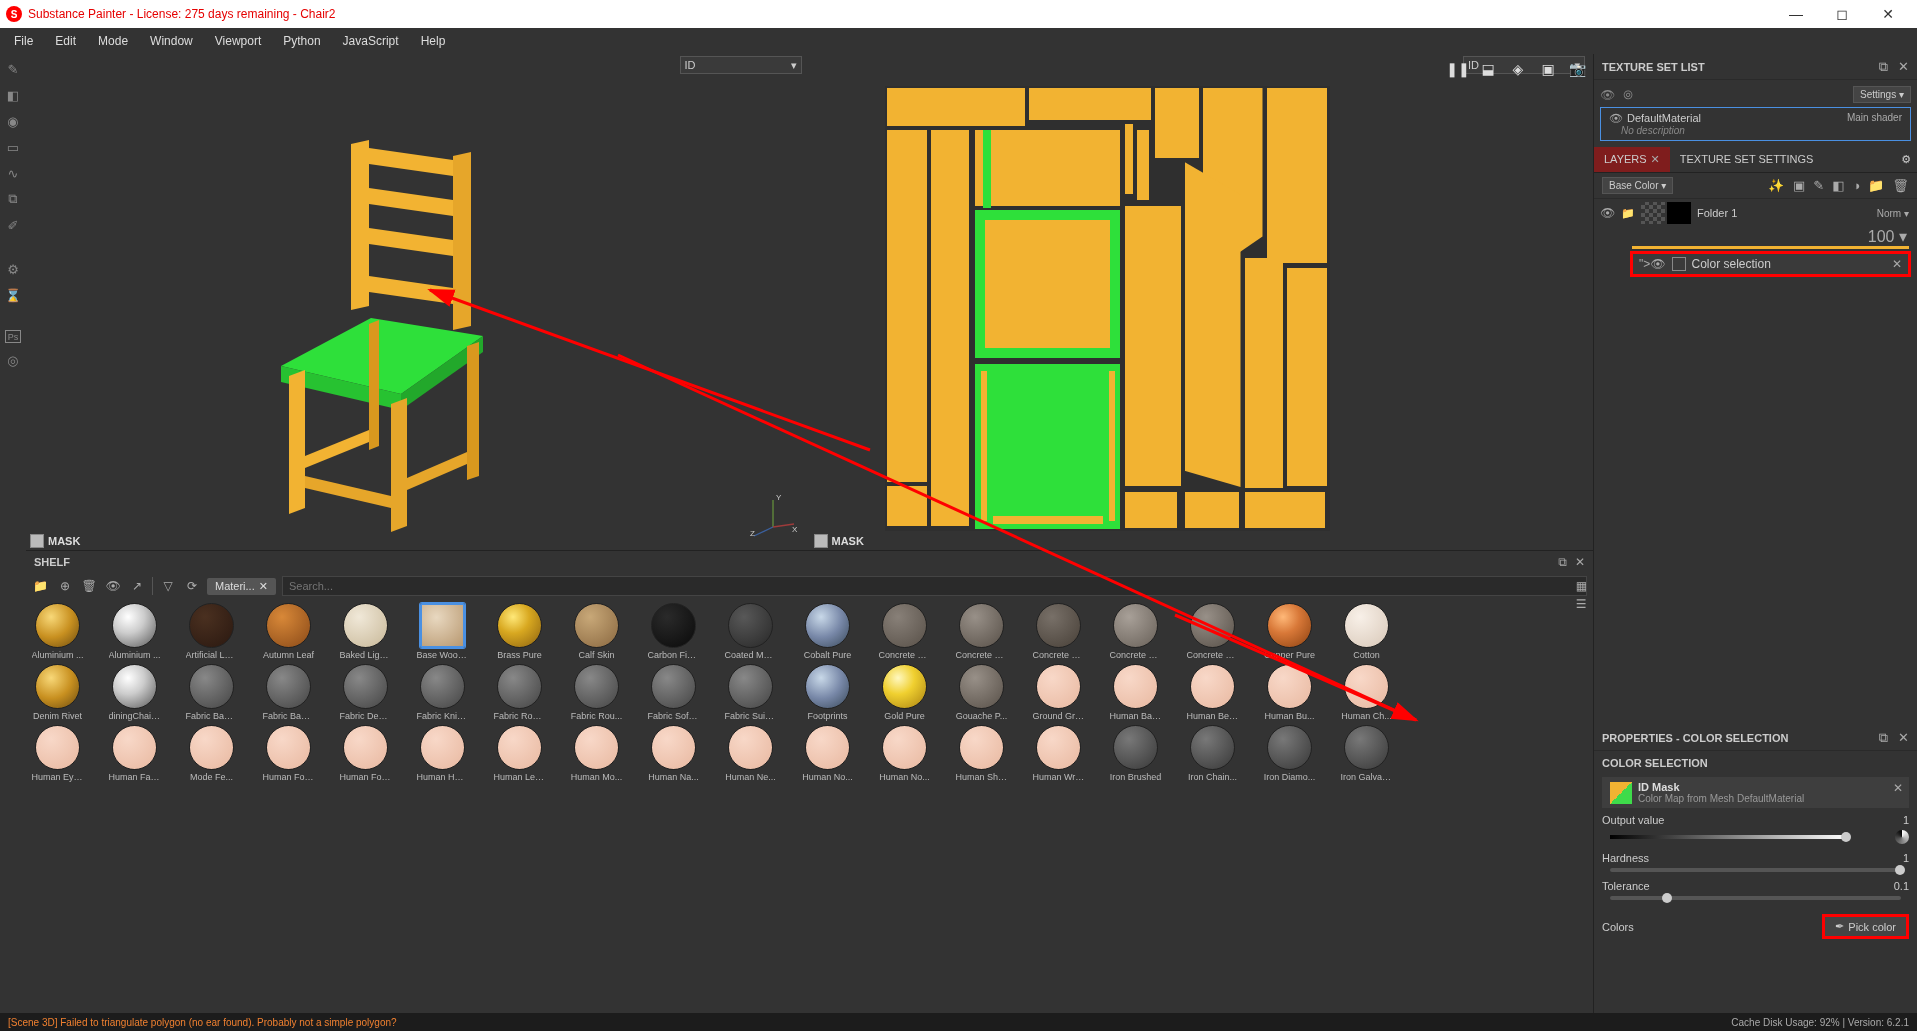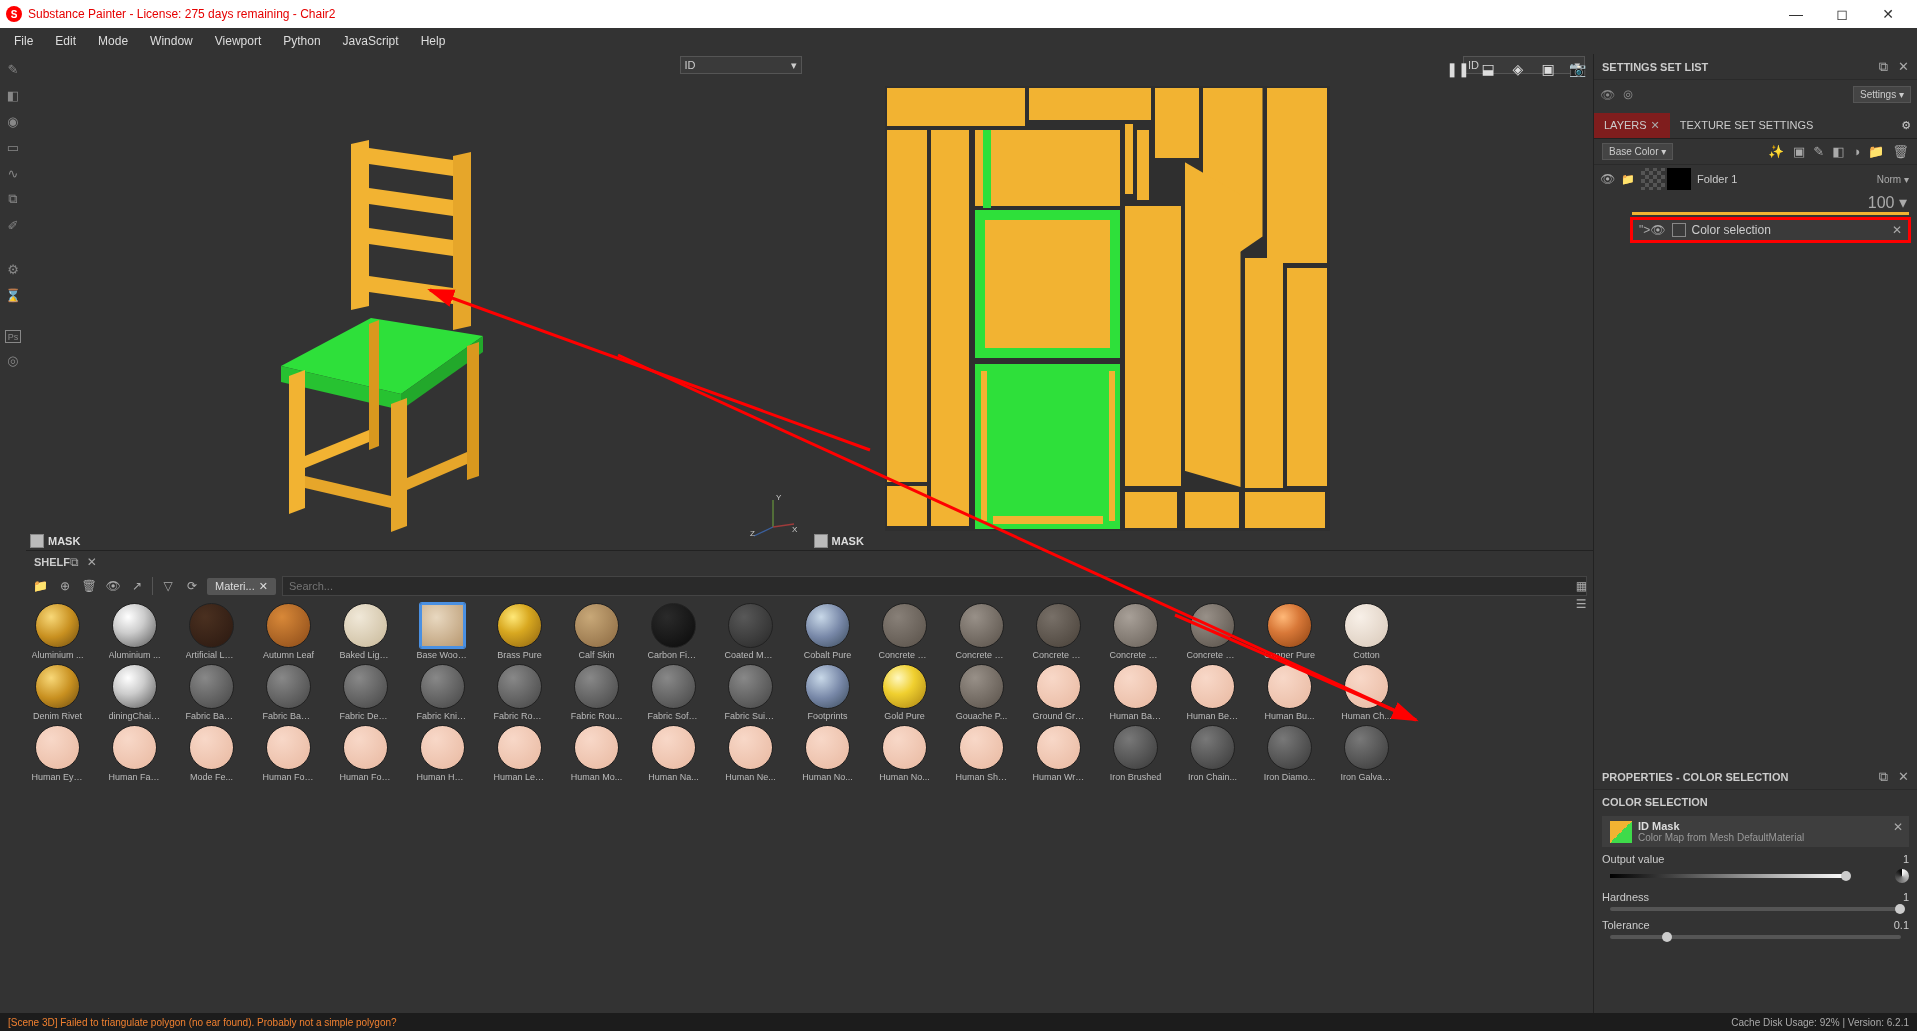--- a/index.html
+++ b/index.html
@@ -44,21 +44,21 @@
 
 .uv-map { position: absolute; left: 75px; top: 10px; width: 445px; height: 445px; background: #2f2f2f; }
 .uv-rect { position: absolute; background: #f2b332; }
 
 
 .vp-topbuttons { position: absolute; right: 6px; top: 6px; display: flex; gap: 12px; z-index: 5; }
 .vp-tb { width: 18px; height: 18px; color: #ddd; display: flex; align-items: center; justify-content: center; font-size: 14px; }
 
 
 .shelf { flex: 1; display: flex; flex-direction: column; background: #333; border-top: 1px solid #222; }
-.shelf-header { height: 22px; display: flex; align-items: center; padding: 0 8px; background: #333; }
+.shelf-header { height: 22px; display: flex; align-items: center; justify-content: space-between; padding: 0 8px; background: #333; }
 .shelf-title { color: #ccc; font-weight: bold; font-size: 11px; }
 .shelf-hicons { display: flex; gap: 8px; color: #aaa; }
 .shelf-toolbar { height: 26px; display: flex; align-items: center; padding: 0 6px; gap: 6px; background: #333; }
 .shelf-tb-icon { width: 18px; height: 18px; color: #aaa; display: flex; align-items: center; justify-content: center; }
 .shelf-tab { background: #555; padding: 2px 8px; border-radius: 2px; color: #ddd; font-size: 11px; display: flex; align-items: center; gap: 4px; }
 .shelf-search { flex: 1; background: #2a2a2a; border: 1px solid #444; height: 20px; color: #888; padding: 0 6px; font-size: 11px; }
 .shelf-body { flex: 1; display: flex; overflow: hidden; }
 .shelf-cats { width: 112px; background: #333; overflow: hidden; padding: 4px 0; }
 .shelf-cat { padding: 3px 8px 3px 20px; color: #ccc; font-size: 11px; }
 .shelf-cat.active { color: #fff; border-bottom: 1px solid #4a90e2; }
@@ -533,33 +533,40 @@
               </div>
             </div>
           </div>
       </div>
     </div>
   </div>
 
   <div class="right-col">
 
     <div class="panel-hdr">
-      <span class="panel-title">SETTINGS SET LIST</span>
+      <span class="panel-title">TEXTURE SET LIST</span>
       <div class="panel-icns">
         <span>⧉</span>
         <span>✕</span>
       </div>
     </div>
     <div class="tsl-body">
       <div class="tsl-toolbar">
         <div style="display:flex;gap:8px;color:#888">
           <span>👁</span>
           <span>⦾</span>
         </div>
         <div class="settings-dd"><span>Settings</span> ▾</div>
+      </div>
+      <div class="tsl-item">
+        <div>
+          <div class="tsl-name"><span style="color:#aaa;margin-right:4px">👁</span><span>DefaultMaterial</span></div>
+          <div class="tsl-desc">No description</div>
+        </div>
+        <div style="color:#aaa;font-size:10px">Main shader</div>
       </div>
     </div>
 
     <div class="layers-panel">
       <div class="layers-tabs">
         <div class="ltab active"><span>LAYERS</span><span class="ltab-x">✕</span></div>
         <div class="ltab">TEXTURE SET SETTINGS</div>
         <div style="flex:1"></div>
         <div class="ltab" style="padding:6px">⚙</div>
       </div>
@@ -636,20 +643,27 @@
       </div>
       <div class="prop-row">
         <span>Tolerance</span>
         <span>0.1</span>
       </div>
       <div class="prop-row" style="padding-top:0">
         <div class="prop-slider" style="background:#555">
             <div class="slider-knob" style="left:18%"></div>
           </div>
       </div>
+      <div class="prop-row" style="padding-top:10px">
+        <span>Colors</span>
+        <span class="pick-color-btn">
+            <span>✒</span>
+            <span>Pick color</span>
+          </span>
+      </div>
       <div style="height:70px"></div>
     </div>
   </div>
 
 </div>
 
 <div class="statusbar">
   <span class="status-err">[Scene 3D] Failed to triangulate polygon (no ear found). Probably not a simple polygon?</span>
   <span class="status-right">Cache Disk Usage:    92% | Version: 6.2.1</span>
 </div>

